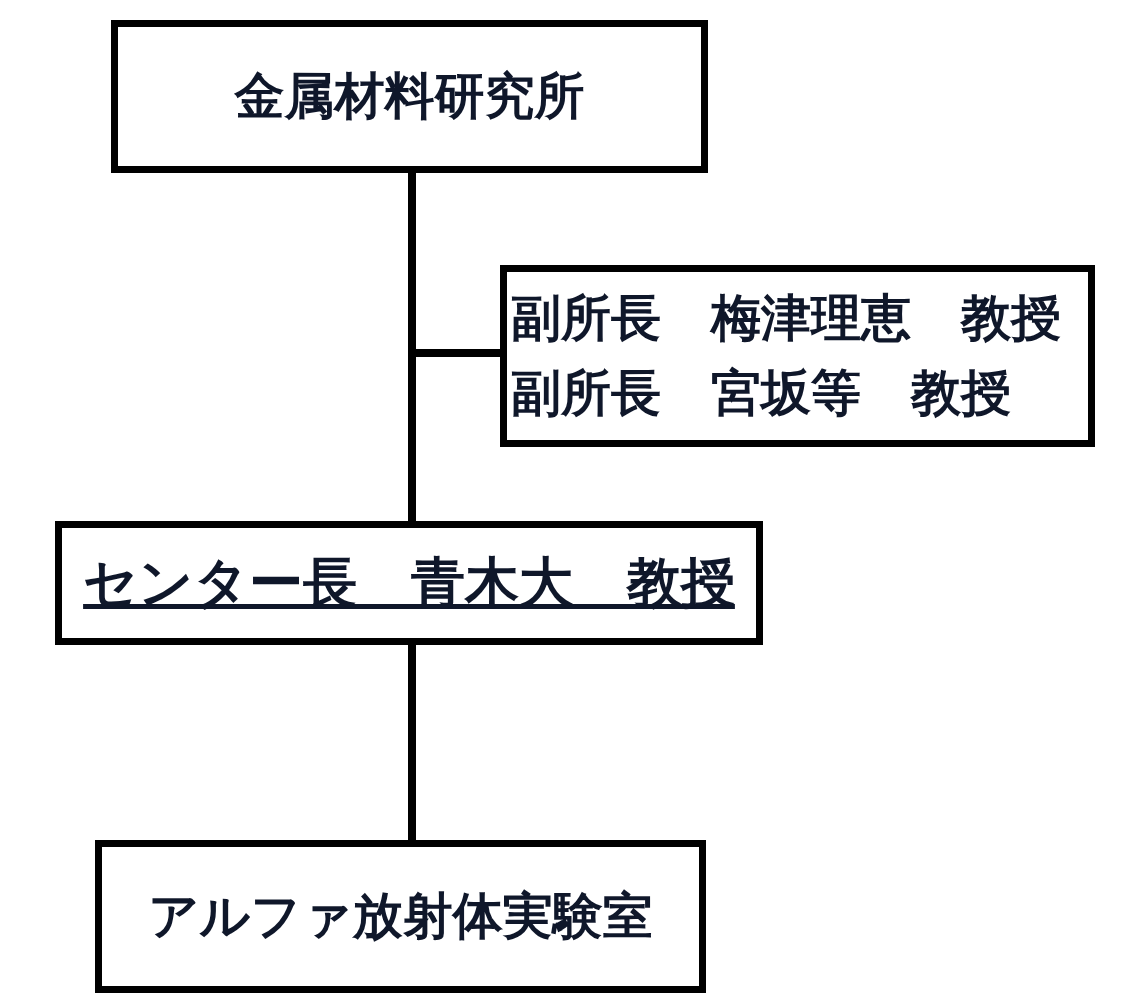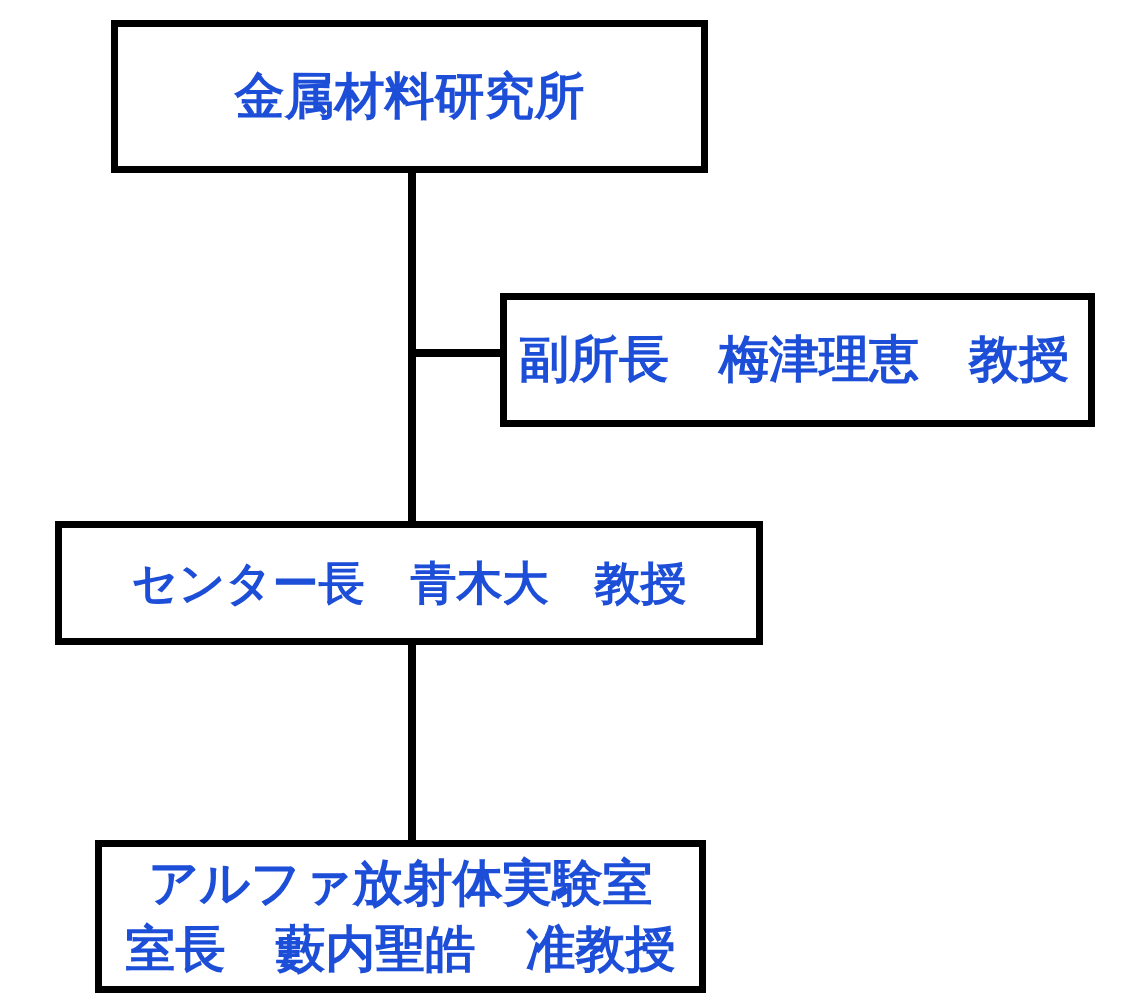--- a/index.html
+++ b/index.html
@@ -7,47 +7,47 @@
     padding: 0;
     background: #ffffff;
   }
   .canvas {
     position: relative;
     width: 1142px;
     height: 1002px;
     background: #ffffff;
     font-family: "DejaVu Sans", sans-serif;
     font-weight: bold;
-    color: #1d4ed8;
+    color: #0f172a;
     overflow: hidden;
   }
   .org-box {
     position: absolute;
     box-sizing: border-box;
     border: 7px solid #000000;
     background: #ffffff;
     display: flex;
     flex-direction: column;
     justify-content: space-evenly;
     align-items: center;
     text-align: center;
   }
   .org-box .line {
     white-space: nowrap;
     line-height: 1.15;
     letter-spacing: 0px;
   }
   .txt-main  { font-size: 50px; }
   .txt-small { font-size: 33px; }
-  .txt-mid   { font-size: 46px; }
+  .txt-mid   { font-size: 54px; text-decoration: underline; }
 
   
   .box-institute { left: 111px; top: 20px;  width: 597px; height: 153px; }
-  .box-deputies  { left: 500px; top: 293px; width: 595px; height: 134px;
-                   align-items: flex-start; text-align: left; padding-left: 12px; }
+  .box-deputies  { left: 500px; top: 265px; width: 595px; height: 182px;
+                   align-items: flex-start; text-align: left; padding-left: 4px; }
   .box-center    { left: 55px;  top: 521px; width: 708px; height: 124px; }
   .box-lab       { left: 95px;  top: 840px; width: 611px; height: 153px; }
 
   .connector {
     position: absolute;
     background: #000000;
   }
   .conn-v1 { left: 408px; top: 173px; width: 8px;  height: 348px; }
   .conn-h1 { left: 408px; top: 349px; width: 92px; height: 8px;   }
   .conn-v2 { left: 408px; top: 645px; width: 8px;  height: 195px; }
@@ -60,24 +60,24 @@
   <div class="connector conn-v1"></div>
   <div class="connector conn-h1"></div>
   <div class="connector conn-v2"></div>
 
   <div class="org-box box-institute">
     <div class="line txt-main">金属材料研究所</div>
   </div>
 
   <div class="org-box box-deputies">
     <div class="line txt-main">副所長　梅津理恵　教授</div>
+    <div class="line txt-main">副所長　宮坂等　教授</div>
   </div>
 
   <div class="org-box box-center">
     <div class="line txt-mid">センター長　青木大　教授</div>
   </div>
 
   <div class="org-box box-lab">
     <div class="line txt-main">アルファ放射体実験室</div>
-    <div class="line txt-main">室長　藪内聖皓　准教授</div>
   </div>
 
 </div>
 
 </body></html>

